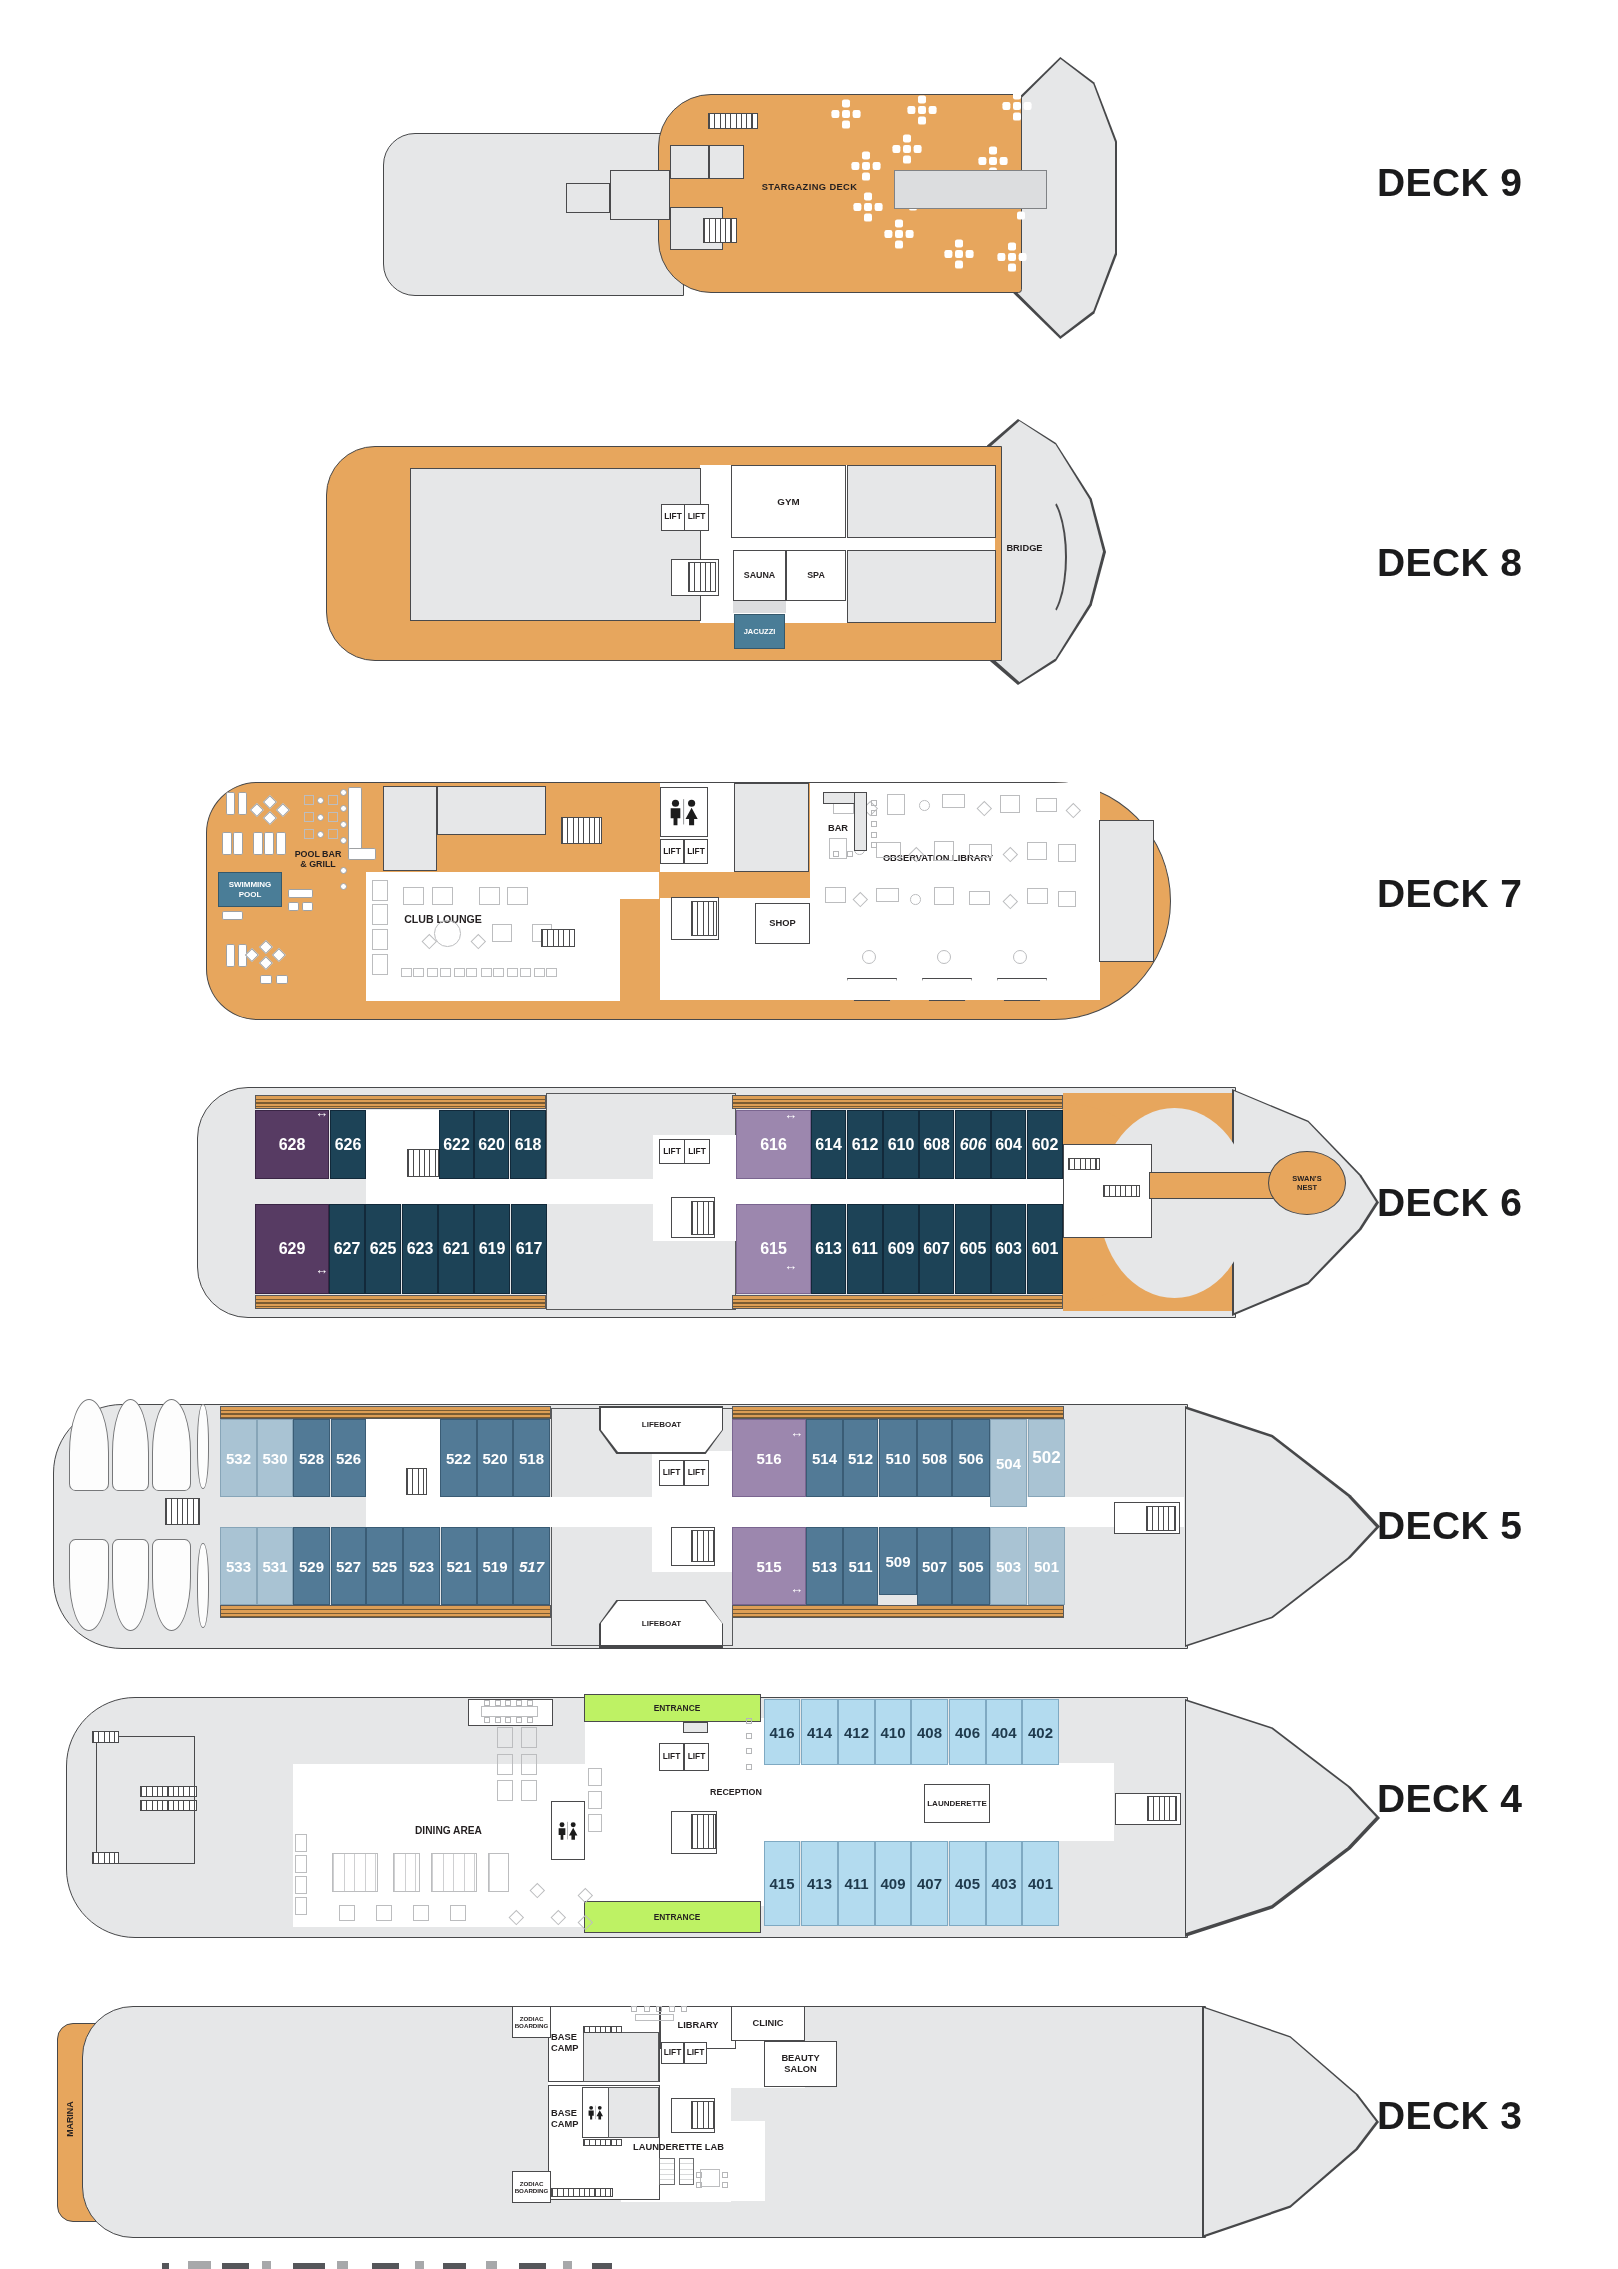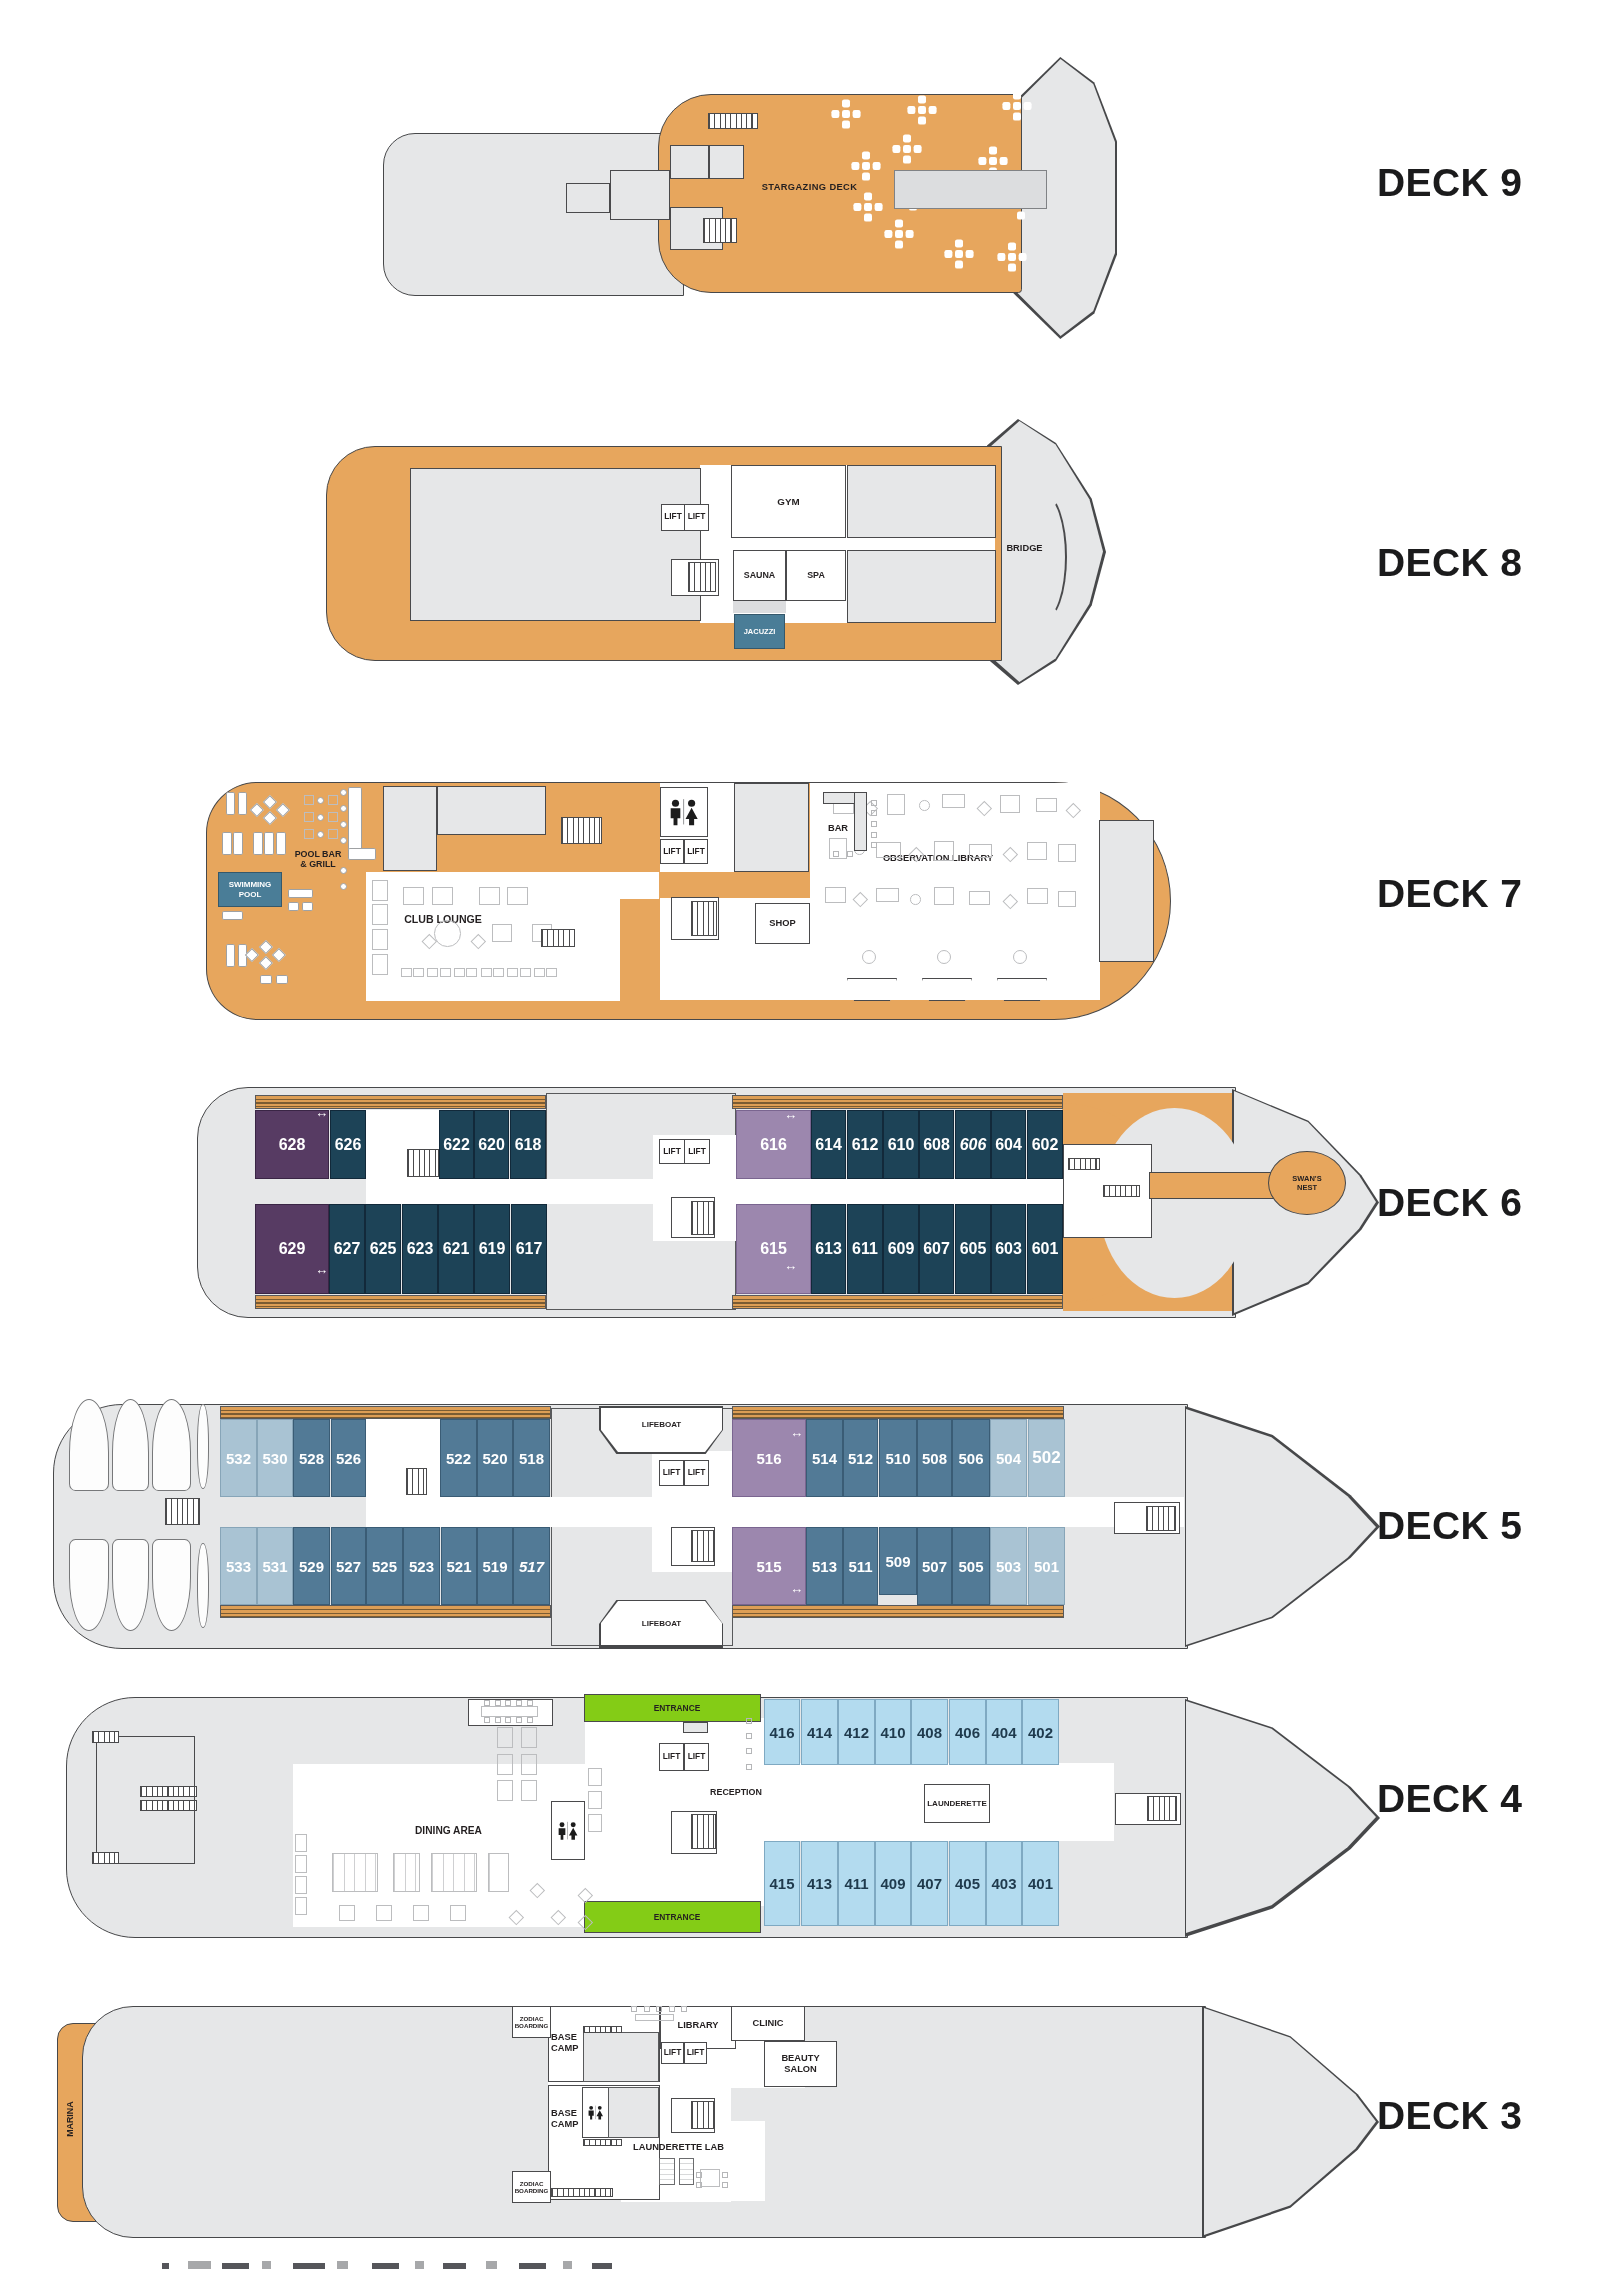--- a/index.html
+++ b/index.html
@@ -6,21 +6,21 @@
   #ship{position:relative;width:1618px;height:2270px;background:#fff;overflow:hidden;}
   .abs{position:absolute;box-sizing:border-box;}
   .orange{background:#e7a65d;}
   .hull{background:#e6e7e8;border:1.3px solid #47484a;}
   .gb{background:#e6e7e8;border:1.1px solid #4a4a4c;}
   .gbp{background:#e6e7e8;border:0.9px solid #58595b;}
   .white{background:#ffffff;}
   .room{background:#fff;border:1.2px solid #4a4a4c;display:flex;align-items:center;justify-content:center;
         text-align:center;font-weight:bold;font-size:8.9px;line-height:1.15;color:#231f20;white-space:pre-line;}
   .lift{font-size:8.4px;}
-  .ent{background:#84cc16;border:1.2px solid #4a4a4c;display:flex;align-items:center;justify-content:center;
+  .ent{background:#bef264;border:1.2px solid #4a4a4c;display:flex;align-items:center;justify-content:center;
        font-weight:bold;font-size:8.4px;color:#231f20;padding-left:9px;}
   .teal{background:#4a7d97;border:1.2px solid #35586b;display:flex;align-items:center;justify-content:center;
         font-weight:bold;font-size:8.4px;line-height:1.2;color:#fff;text-align:center;white-space:pre-line;}
   .lbl{font-weight:bold;font-size:9.8px;line-height:1.15;color:#231f20;text-align:center;white-space:pre-line;}
   .lbl.left{text-align:left;}
   .decklabel{font-weight:bold;font-size:39px;color:#1b1b1c;letter-spacing:0.4px;}
   .wood{background:#dd9e55;background-image:repeating-linear-gradient(180deg,rgba(122,92,51,0) 0 2.7px,#7a5c33 2.7px 3.8px);border:0.9px solid #58595b;}
   .pol{clip-path:var(--cp);}
   .carve{background:#e6e7e8;border-radius:50%;}
   .crescent{background:#e7a65d;border-radius:0 100% 100% 0 / 0 50% 50% 0;}
@@ -266,21 +266,21 @@
     <div class="cab slate" style="left: 331px; top: 1419px; width: 35px; height: 78px; font-size: 15px;">526</div>
     <div class="cab slate" style="left: 440px; top: 1419px; width: 37px; height: 78px; font-size: 15px;">522</div>
     <div class="cab slate" style="left: 477px; top: 1419px; width: 36px; height: 78px; font-size: 15px;">520</div>
     <div class="cab slate" style="left: 513px; top: 1419px; width: 37px; height: 78px; font-size: 15px;">518</div>
     <div class="cab lpurple" style="left: 732px; top: 1419px; width: 74px; height: 78px; font-size: 15px;">516</div>
     <div class="cab slate" style="left: 806px; top: 1419px; width: 37px; height: 78px; font-size: 15px;">514</div>
     <div class="cab slate" style="left: 843px; top: 1419px; width: 35px; height: 78px; font-size: 15px;">512</div>
     <div class="cab slate" style="left: 879px; top: 1419px; width: 38px; height: 78px; font-size: 15px;">510</div>
     <div class="cab slate" style="left: 917px; top: 1419px; width: 35px; height: 78px; font-size: 15px;">508</div>
     <div class="cab slate" style="left: 952px; top: 1419px; width: 38px; height: 78px; font-size: 15px;">506</div>
-    <div class="cab lslate" style="left: 990px; top: 1419px; width: 37px; height: 78px; font-size: 15px; text-align: center;">504</div>
+    <div class="cab lslate" style="left: 990px; top: 1419px; width: 37px; height: 88px; font-size: 15px; text-align: center;">504</div>
     <div class="cab lslate" style="left: 1028px; top: 1419px; width: 37px; height: 78px; font-size: 17px;">502</div>
     <div class="cab lslate" style="left: 220px; top: 1527px; width: 37px; height: 78px; font-size: 15px;">533</div>
     <div class="cab lslate" style="left: 257px; top: 1527px; width: 36px; height: 78px; font-size: 15px;">531</div>
     <div class="cab slate" style="left: 293px; top: 1527px; width: 37px; height: 78px; font-size: 15px;">529</div>
     <div class="cab slate" style="left: 331px; top: 1527px; width: 35px; height: 78px; font-size: 15px;">527</div>
     <div class="cab slate" style="left: 366px; top: 1527px; width: 37px; height: 78px; font-size: 15px;">525</div>
     <div class="cab slate" style="left: 403px; top: 1527px; width: 37px; height: 78px; font-size: 15px;">523</div>
     <div class="cab slate" style="left: 441px; top: 1527px; width: 36px; height: 78px; font-size: 15px;">521</div>
     <div class="cab slate" style="left: 477px; top: 1527px; width: 36px; height: 78px; font-size: 15px;">519</div>
     <div class="cab slate" style="left: 513px; top: 1527px; width: 37px; height: 78px; font-size: 15px; font-style: italic;">517</div>

